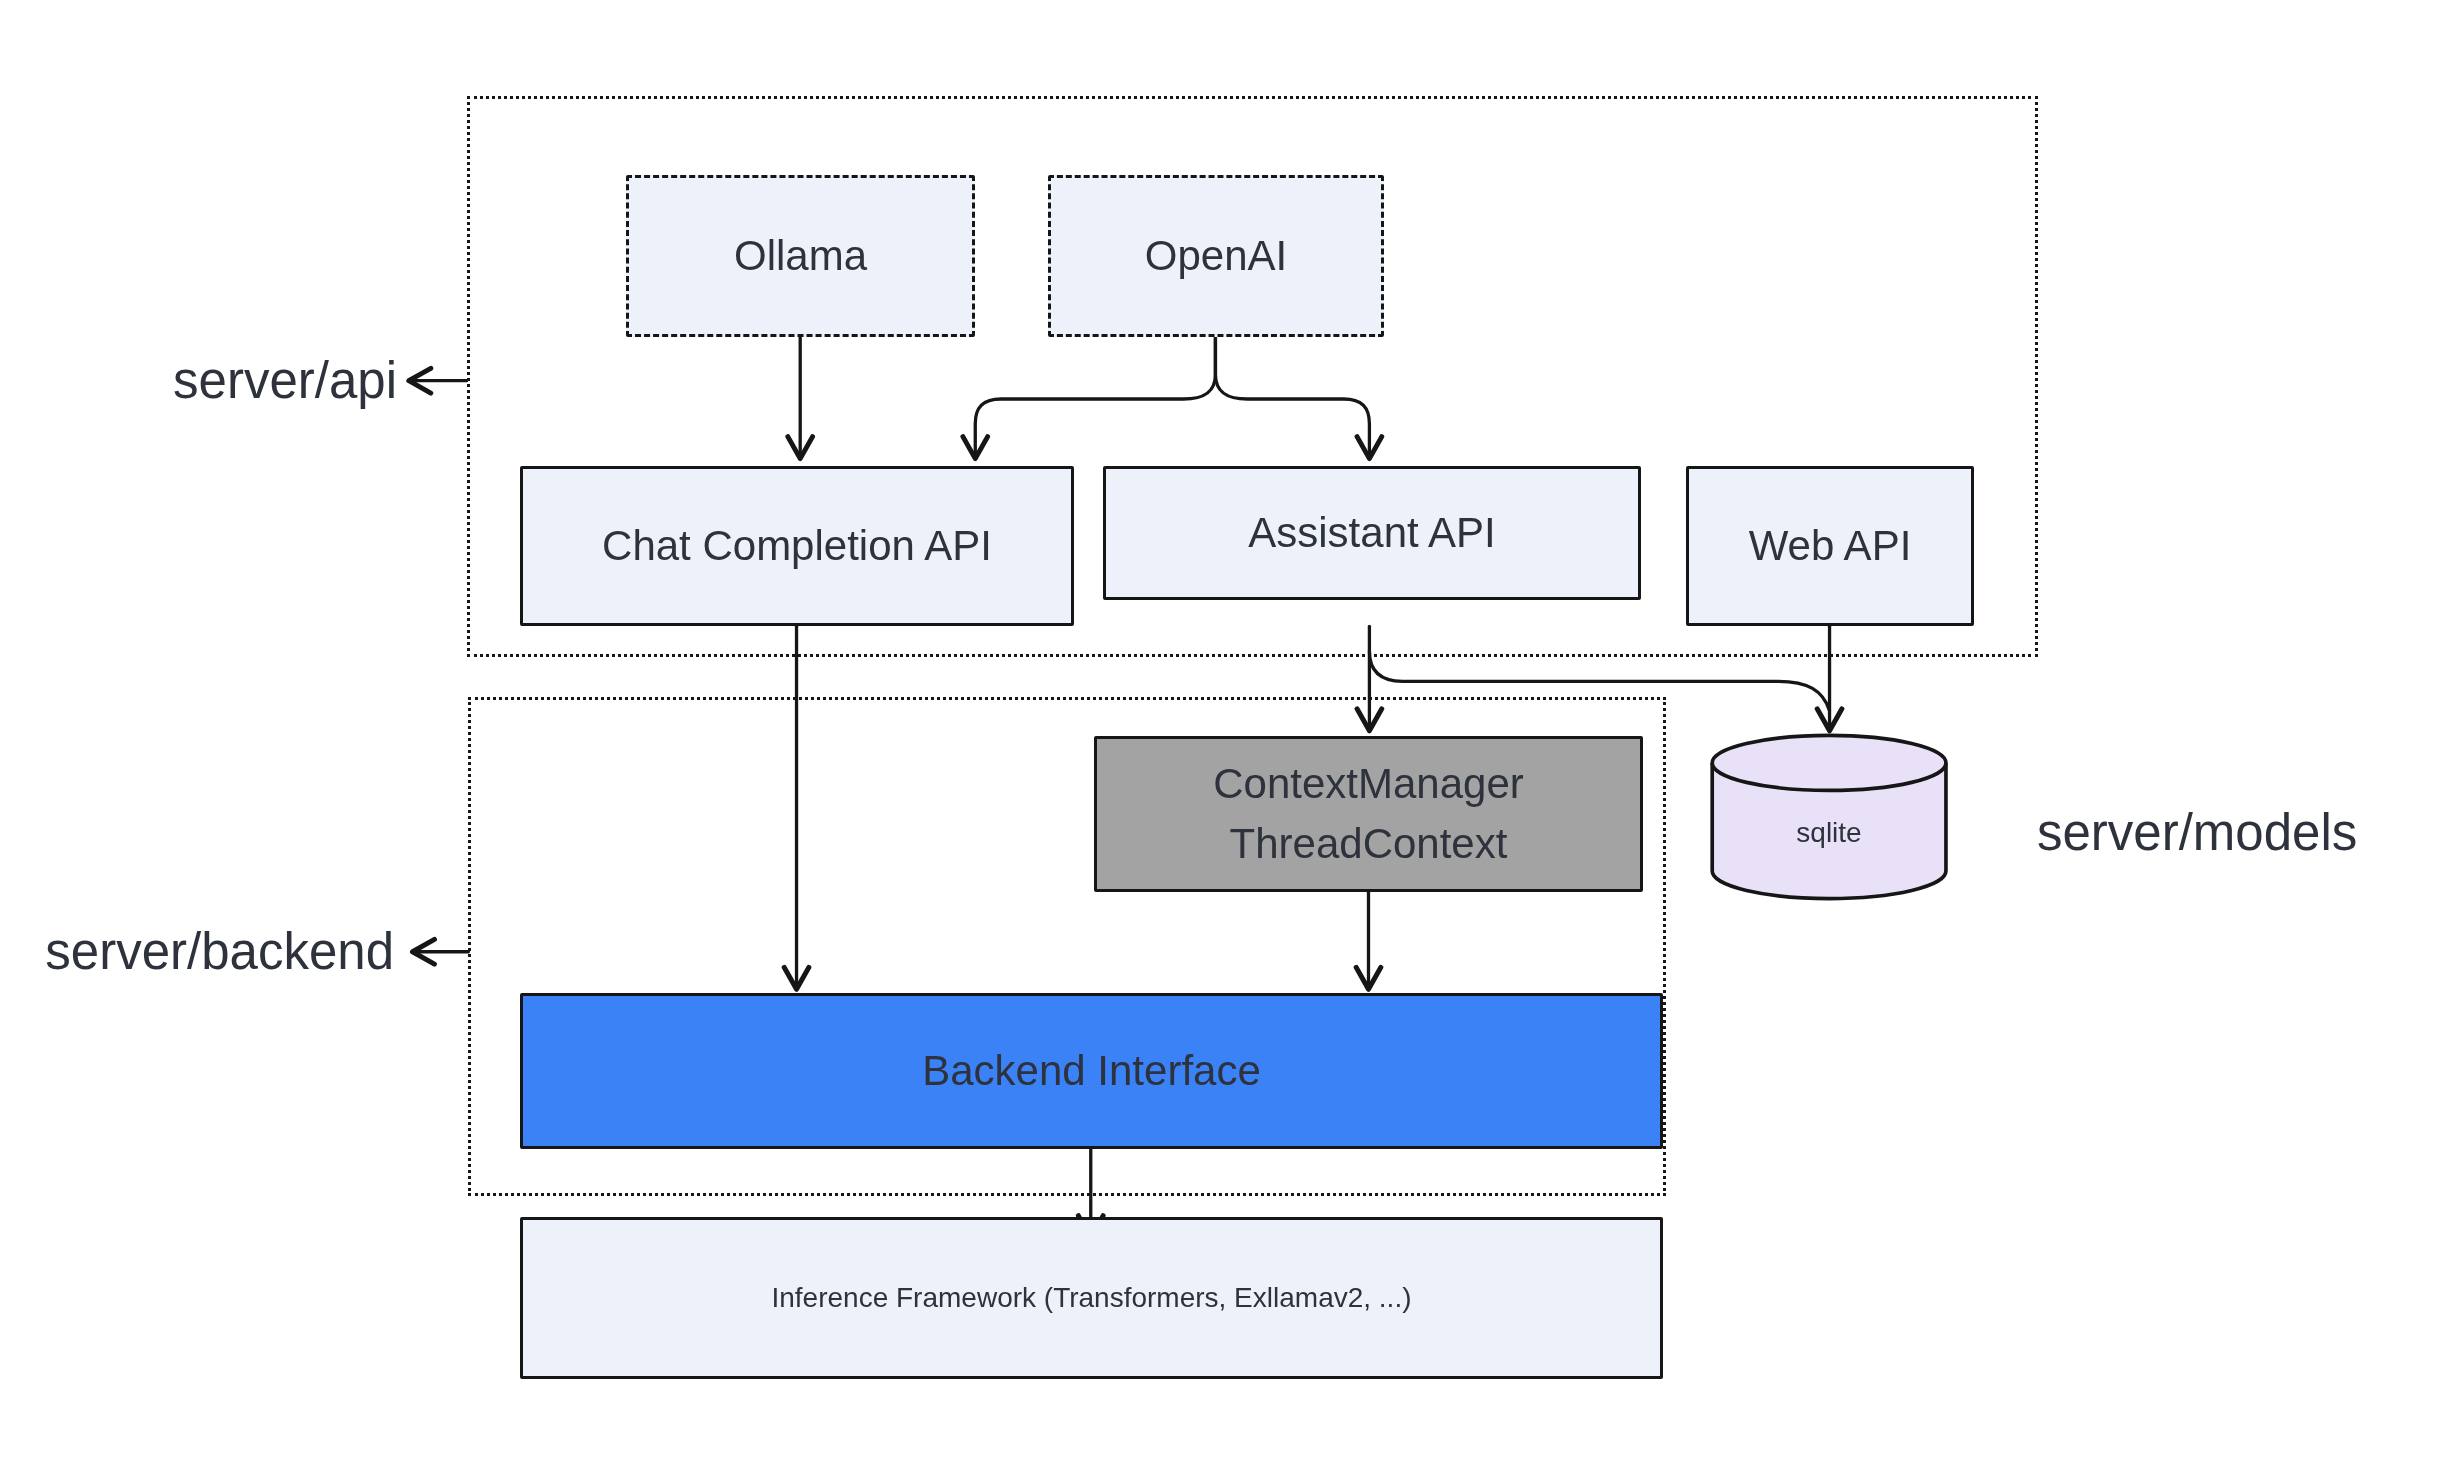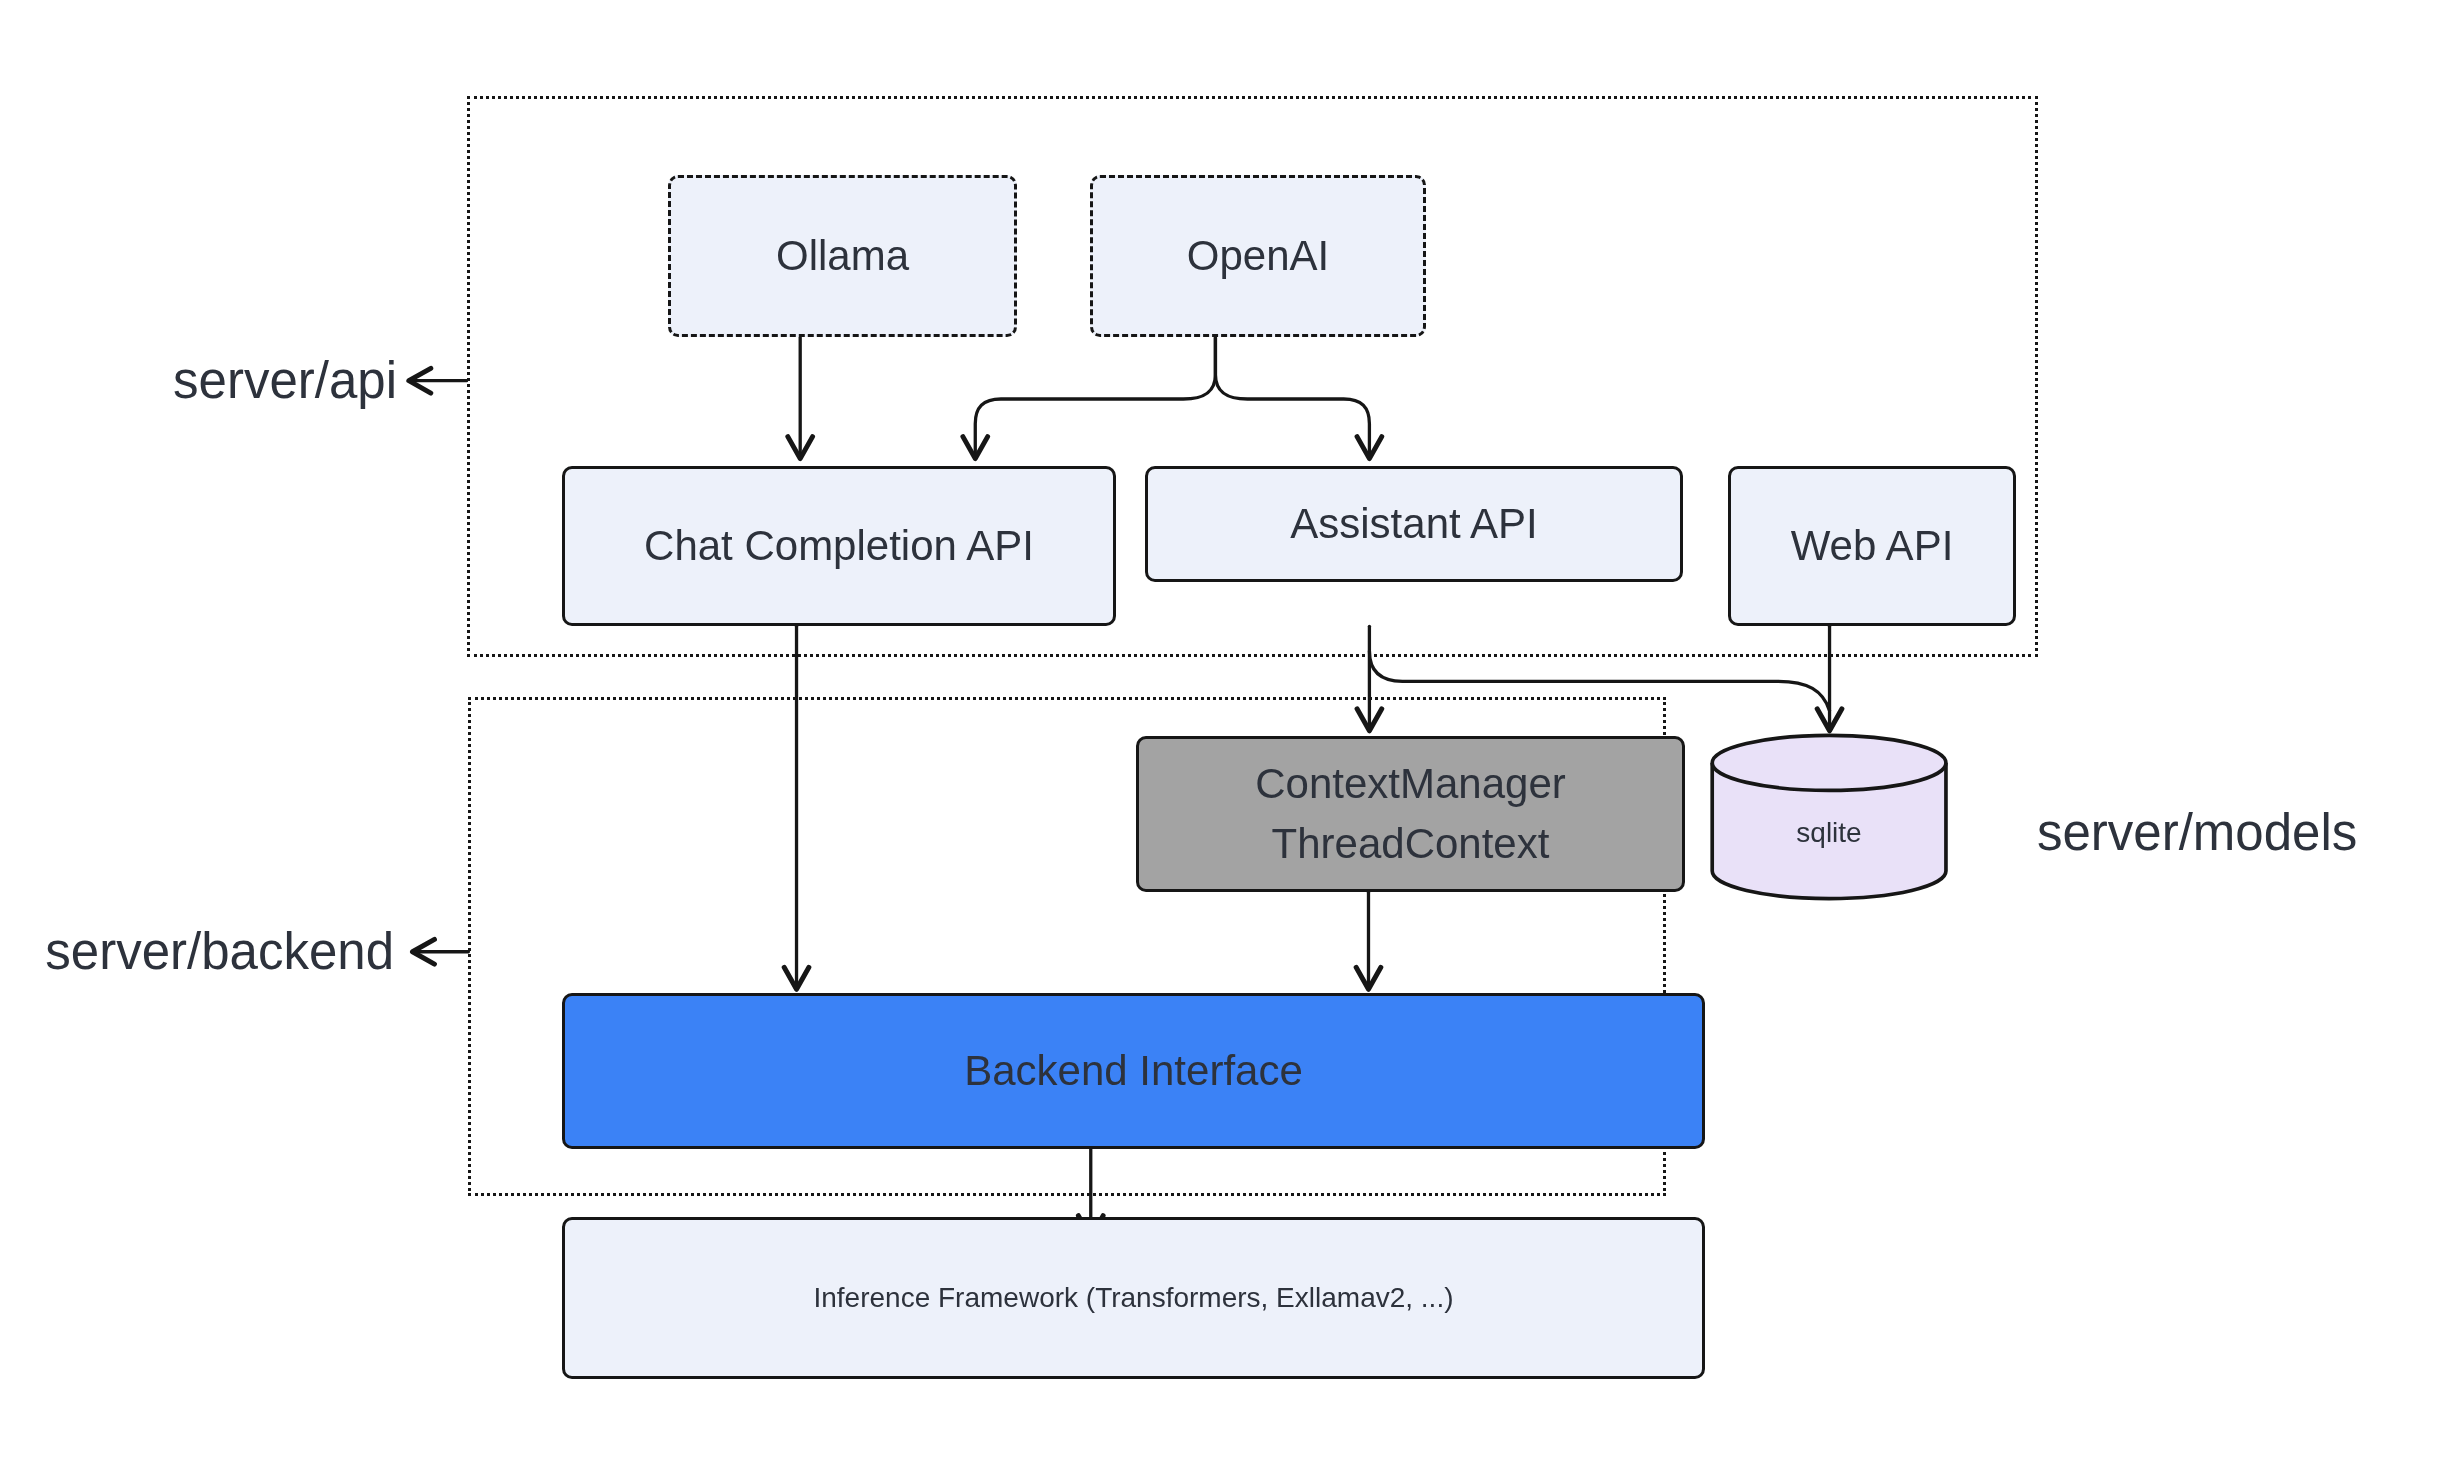--- a/index.html
+++ b/index.html
@@ -7,30 +7,30 @@
     font-family: "Liberation Sans", "DejaVu Sans", sans-serif; }
   #canvas { position: relative; width: 2462px; height: 1480px; background: #ffffff; }
 
   .group-container { position: absolute; border: 3.7px dotted #161616; z-index: 0; }
   #container-api      { left: 467px; top: 96px;  width: 1571px; height: 561px; }
   #container-backend  { left: 468px; top: 697px;  width: 1198px; height: 499px; }
 
   #edges { position: absolute; left: 0; top: 0; width: 2462px; height: 1480px; z-index: 1; }
 
   .node { position: absolute; display: flex; align-items: center; justify-content: center;
-    border: 3.7px solid #161616; border-radius: 10px; background: #edf1fa;
-    font-size: 42px; color: #2d323c; z-index: 2; text-align: center; white-space: nowrap; margin-left: 42px; }
+    border: 3.7px solid #161616; border-radius: 2px; background: #edf1fa;
+    font-size: 42px; color: #2d323c; z-index: 2; text-align: center; white-space: nowrap; }
   .node.dashed { border-style: dashed; }
   .node.green  { background: #a3a3a3; }
   .node.yellow { background: #3b82f6; text-align: center; }
 
   #node-ollama            { left: 626px;  top: 175px;  width: 349px;  height: 162px; }
   #node-openai            { left: 1048px; top: 175px;  width: 336px;  height: 162px; }
   #node-chat              { left: 520px;  top: 466px;  width: 554px;  height: 160px; }
-  #node-assistant         { left: 1103px; top: 466px;  width: 538px;  height: 116px; }
+  #node-assistant         { left: 1103px; top: 466px;  width: 538px;  height: 134px; }
   #node-webapi            { left: 1686px; top: 466px;  width: 288px;  height: 160px; }
   #node-context           { left: 1094px; top: 736px;  width: 549px;  height: 156px;
                             flex-direction: column; line-height: 1.42; }
   #node-backend-interface { left: 520px;  top: 993px; width: 1143px; height: 156px; }
   #node-inference         { left: 520px;  top: 1217px; width: 1143px; height: 162px; font-size: 28px; }
 
   .side-label { position: absolute; z-index: 2; font-size: 51px; color: #2d323c;
     display: flex; align-items: center; white-space: nowrap; }
   #label-api     { left: 138px;  top: 352px;  width: 259px; height: 57px; justify-content: flex-end; }
   #label-backend { left: 67px;   top: 923px; width: 327px; height: 57px; justify-content: flex-end; }

